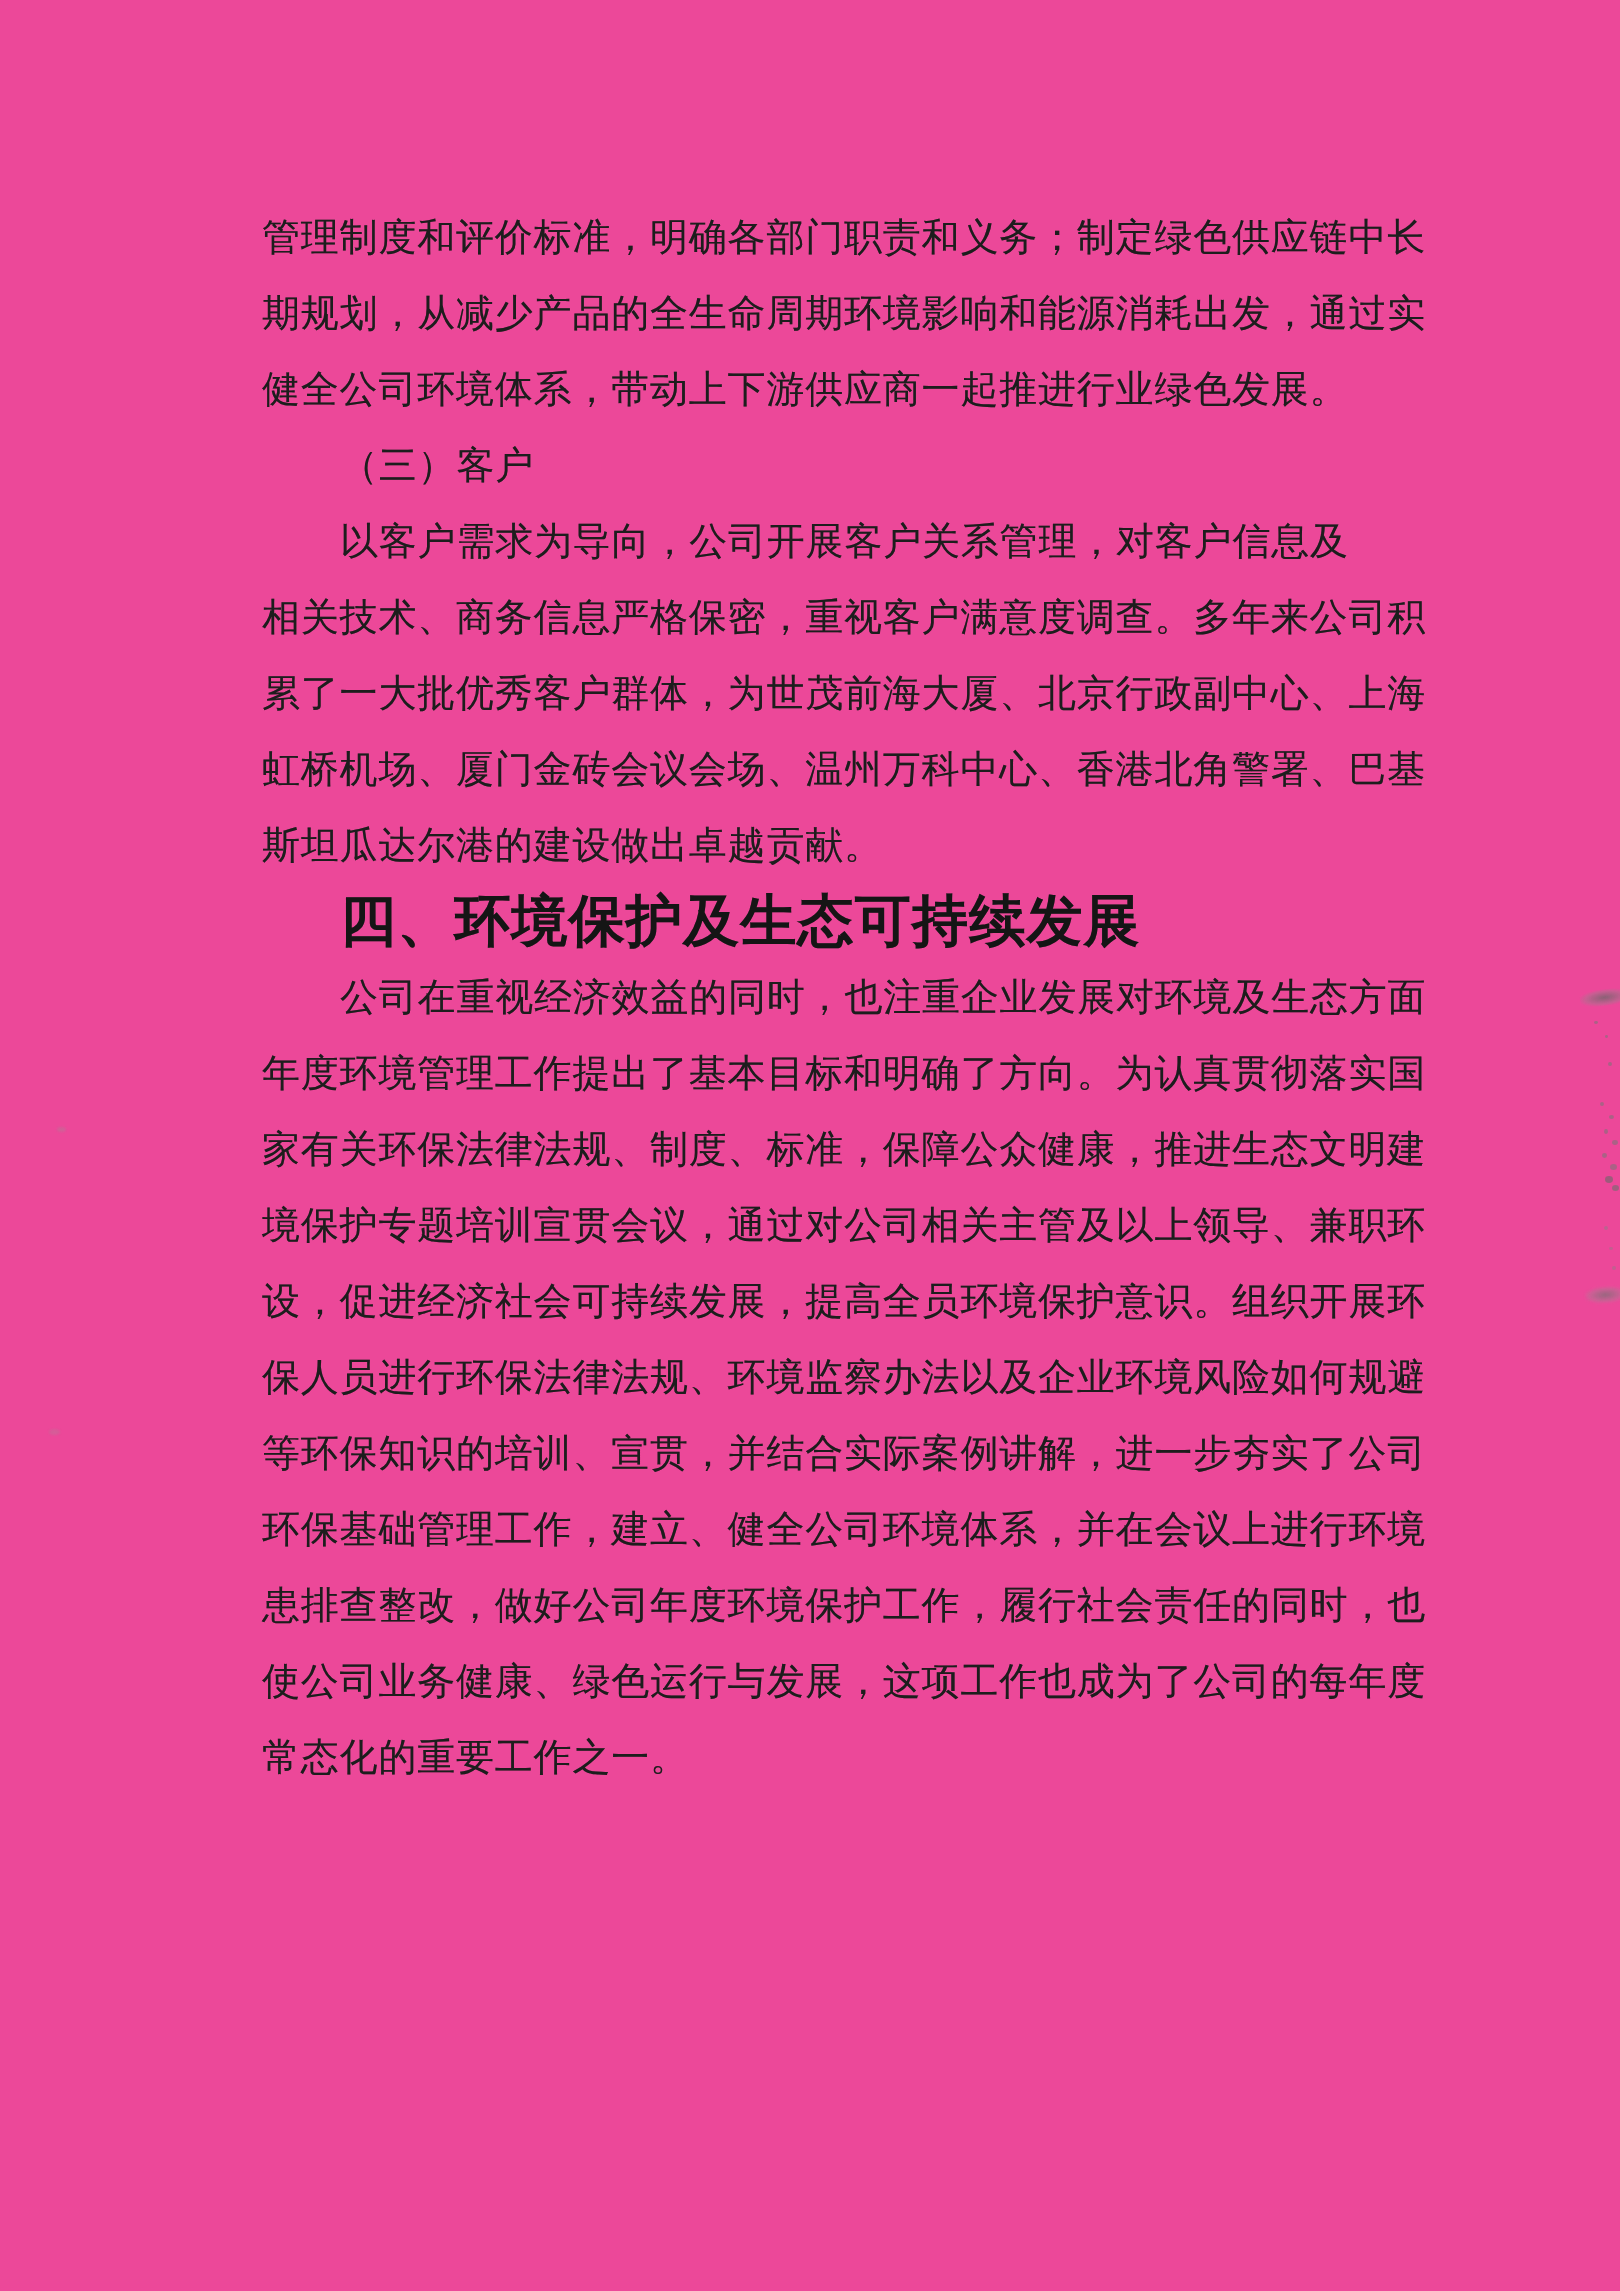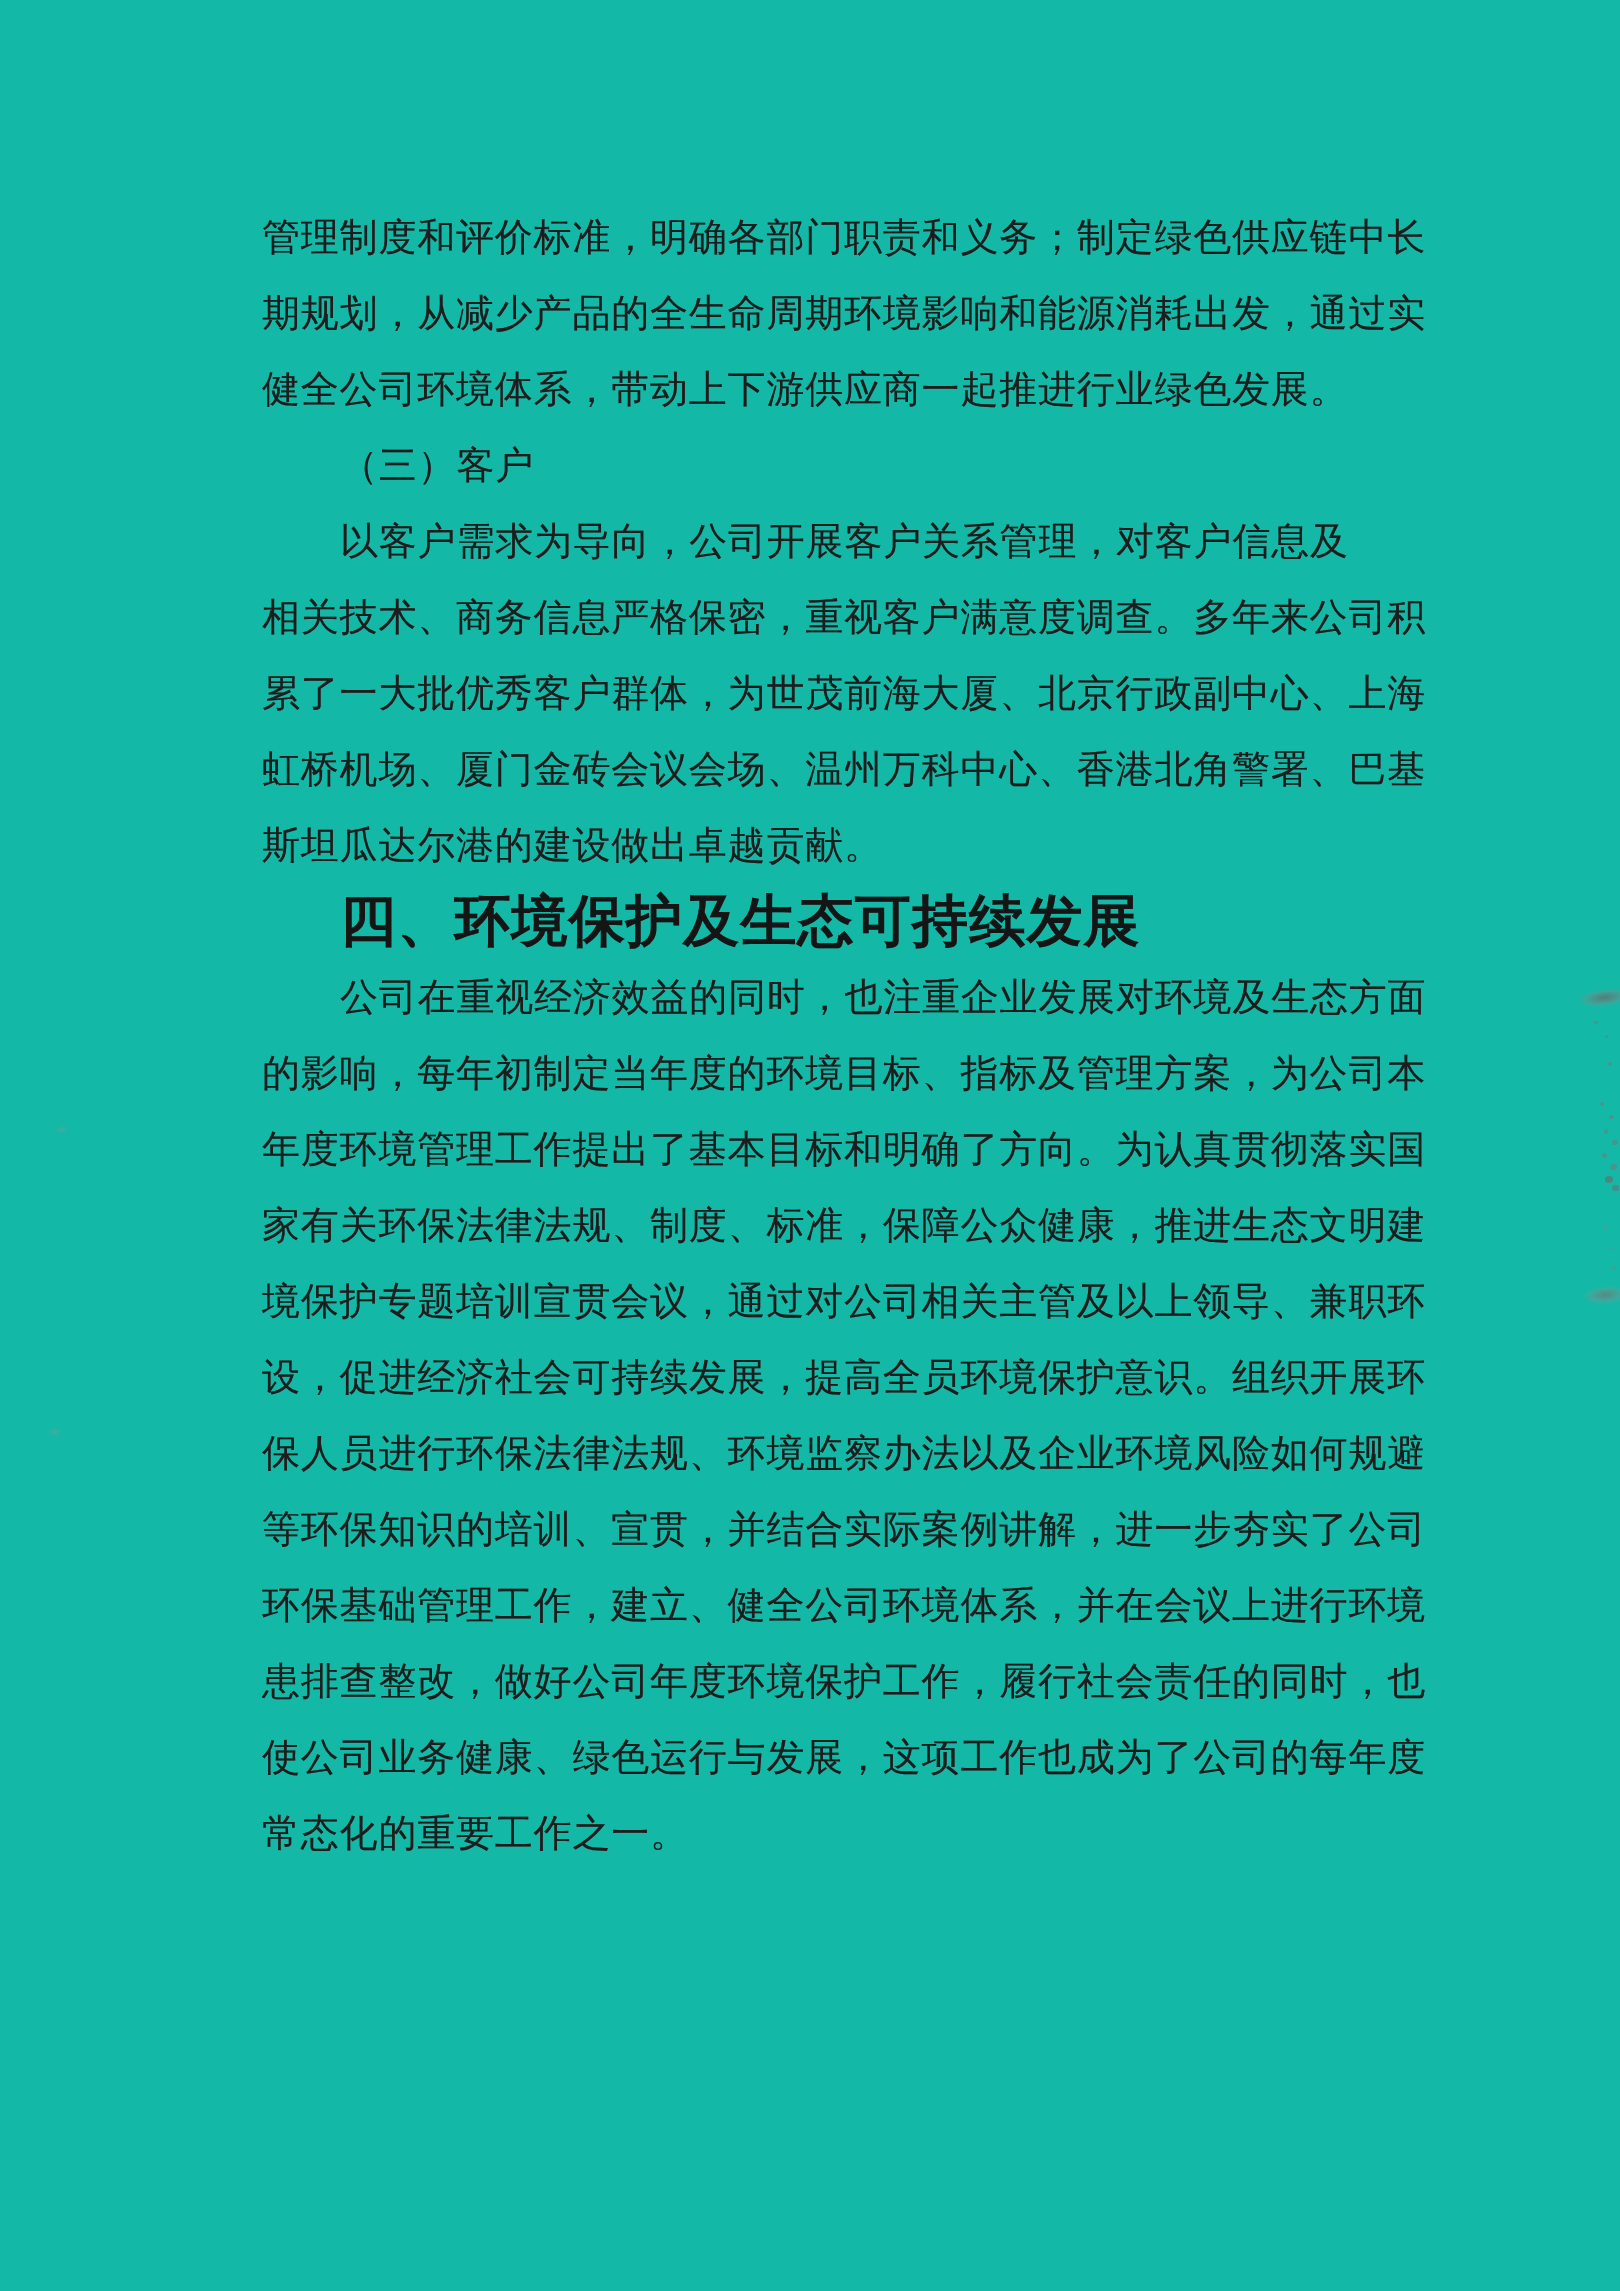--- a/index.html
+++ b/index.html
@@ -1,21 +1,21 @@
 <!DOCTYPE html>
 <html><head>
 <meta charset="utf-8">
 <style>
   html, body { margin: 0; padding: 0; background: #e8e8e8; }
   .page {
     position: relative;
     width: 1620px;
     height: 2292px;
     margin: 0 auto;
-    background: #14b8a6;
+    background: #ec4899;
     overflow: hidden;
     font-family: "Liberation Serif", "DejaVu Serif", serif;
   }
   .text-block {
     position: absolute;
     left: 262px;
     top: 199px;
     width: 1186px;
   }
   section { margin: 0; padding: 0; }
@@ -88,21 +88,20 @@
       <div class="line">虹桥机场、厦门金砖会议会场、温州万科中心、香港北角警署、巴基</div>
       <div class="line">斯坦瓜达尔港的建设做出卓越贡献。</div>
     </section>
 
     <section>
       <div class="line indent heading">四、环境保护及生态可持续发展</div>
     </section>
 
     <section>
       <div class="line indent">公司在重视经济效益的同时，也注重企业发展对环境及生态方面</div>
-      <div class="line">的影响，每年初制定当年度的环境目标、指标及管理方案，为公司本</div>
       <div class="line">年度环境管理工作提出了基本目标和明确了方向。为认真贯彻落实国</div>
       <div class="line">家有关环保法律法规、制度、标准，保障公众健康，推进生态文明建</div>
       <div class="line">境保护专题培训宣贯会议，通过对公司相关主管及以上领导、兼职环</div>
       <div class="line">设，促进经济社会可持续发展，提高全员环境保护意识。组织开展环</div>
       <div class="line">保人员进行环保法律法规、环境监察办法以及企业环境风险如何规避</div>
       <div class="line">等环保知识的培训、宣贯，并结合实际案例讲解，进一步夯实了公司</div>
       <div class="line">环保基础管理工作，建立、健全公司环境体系，并在会议上进行环境</div>
       <div class="line">患排查整改，做好公司年度环境保护工作，履行社会责任的同时，也</div>
       <div class="line">使公司业务健康、绿色运行与发展，这项工作也成为了公司的每年度</div>
       <div class="line">常态化的重要工作之一。</div>

